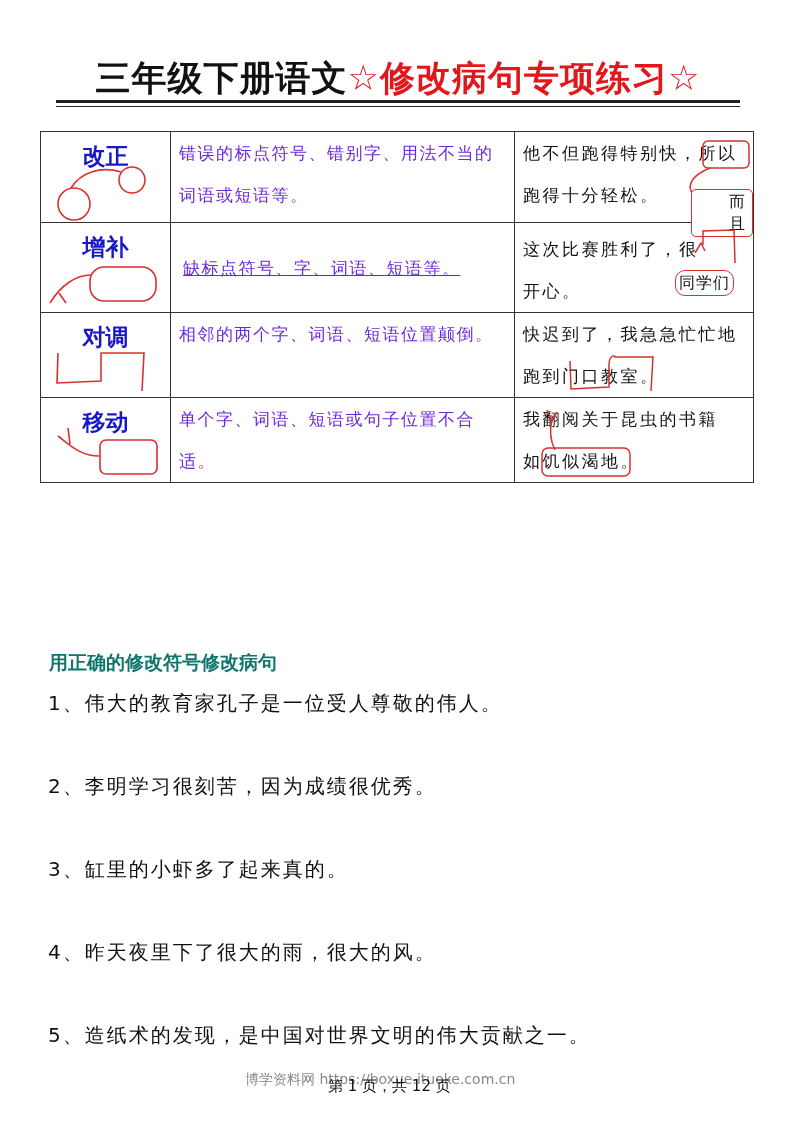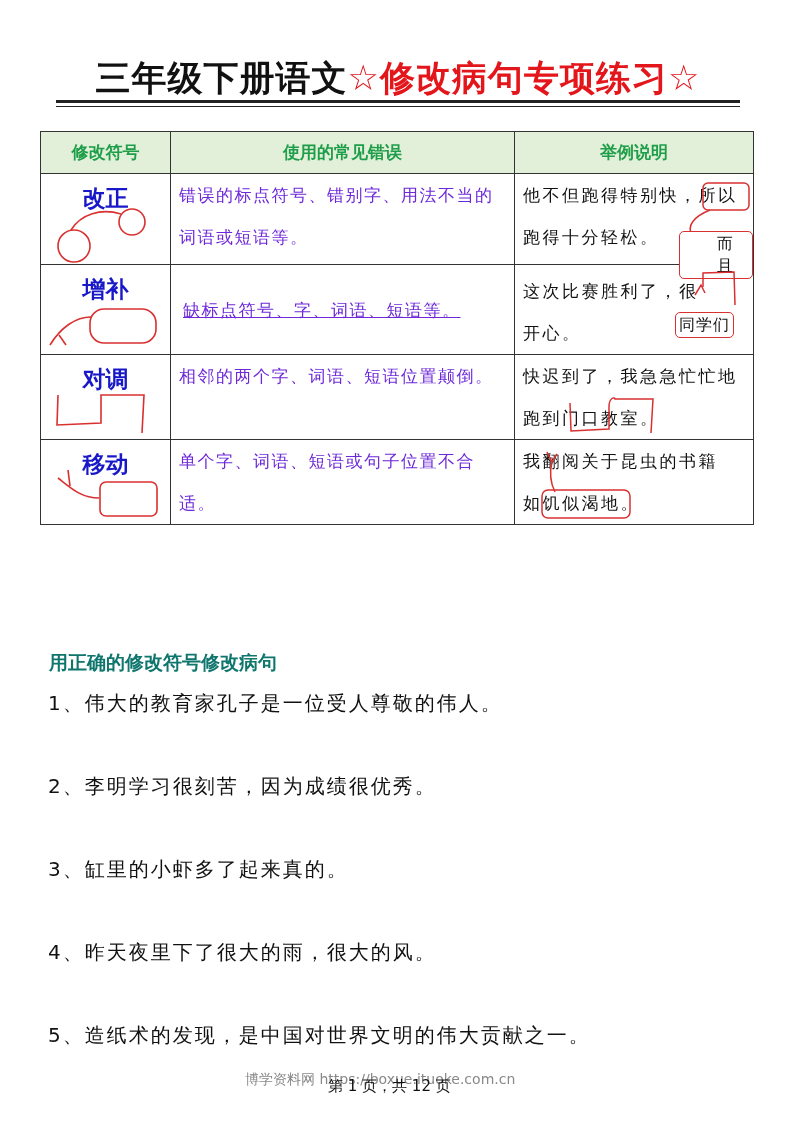--- a/index.html
+++ b/index.html
@@ -86,65 +86,60 @@
   <div class="title-rule r2"></div>
 </div>
 
 <table class="main">
   <colgroup>
     <col style="width:130px">
       <col style="width:344px">
       <col style="width:239px">
   </colgroup>
   <tbody>
-      <tr>
-    <th>修改符号</th>
-    <th>使用的常见错误</th>
-    <th>举例说明</th>
-  </tr>
 
   <tr style="height:91px">
     <td class="sym-cell">
       <div class="sym-label">改正</div>
       <svg class="sym-svg" width="130" height="91">
         <circle cx="33" cy="72" r="16" fill="none" stroke="#d93030" stroke-width="1.6"></circle>
         <circle cx="91" cy="48" r="13" fill="none" stroke="#d93030" stroke-width="1.6"></circle>
         <path d="M30 56 C 40 40, 60 34, 80 40" fill="none" stroke="#d93030" stroke-width="1.6"></path>
       </svg>
     </td>
     <td class="err-cell">错误的标点符号、错别字、用法不当的词语或短语等。</td>
     <td class="ex-cell">
       <span class="ex-line">他不但跑得特别快，所以</span>
       <span class="ex-line">跑得十分轻松。</span>
       <svg class="ex-svg" width="239" height="91">
         <rect x="188" y="9" width="46" height="27" rx="5" fill="none" stroke="#d93030" stroke-width="1.5"></rect>
         <path d="M195 36 C 180 42, 170 52, 178 62" fill="none" stroke="#d93030" stroke-width="1.5"></path>
       </svg>
-      <span class="ex-tag" style="left:164px; top:57px;padding-left:37px;">而且</span>
+      <span class="ex-tag" style="left:176px; top:57px;padding-left:37px;">而且</span>
     </td>
   </tr>
 
   <tr style="height:84px">
     <td class="sym-cell">
       <div class="sym-label">增补</div>
       <svg class="sym-svg" width="130" height="84">
         <rect x="49" y="44" width="66" height="34" rx="14" fill="none" stroke="#d93030" stroke-width="1.6"></rect>
         <path d="M9 80 C 20 62, 35 52, 50 52" fill="none" stroke="#d93030" stroke-width="1.6"></path>
         <path d="M18 70 L 25 80" fill="none" stroke="#d93030" stroke-width="1.6"></path>
       </svg>
     </td>
     <td class="err-cell center">缺标点符号、字、词语、短语等。</td>
     <td class="ex-cell">
       <span class="ex-line" style="margin-top:5px">这次比赛胜利了，很</span>
       <span class="ex-line">开心。</span>
       <svg class="ex-svg" width="239" height="84">
         <path d="M180 30 L 186 20 L 190 28" fill="none" stroke="#d93030" stroke-width="1.5"></path>
         <path d="M188 22 L 188 8 L 219 7 L 220 40" fill="none" stroke="#d93030" stroke-width="1.5"></path>
       </svg>
-      <span class="ex-tag" style="left:160px; top:47px;">同学们</span>
+      <span class="ex-tag" style="left:160px; top:47px;border-radius:10px;">同学们</span>
     </td>
   </tr>
 
 
   <tr style="height:84px">
     <td class="sym-cell">
       <div class="sym-label">对调</div>
       <svg class="sym-svg" width="130" height="84">
         <path d="M17 40 L 16 70 L 60 68 L 60 40 L 103 40 L 101 78" fill="none" stroke="#d93030" stroke-width="1.6"></path>
       </svg>

